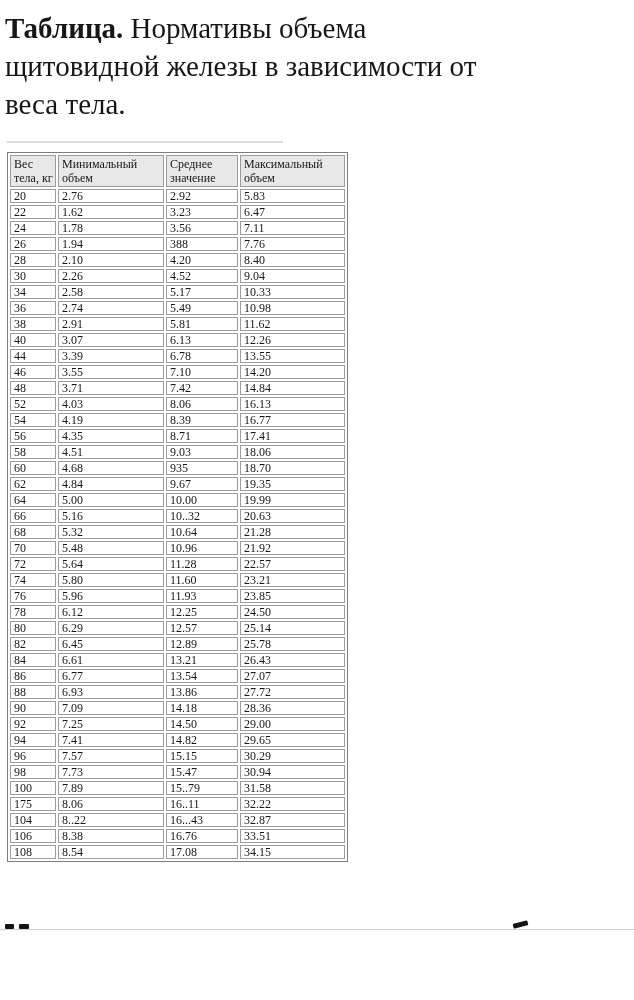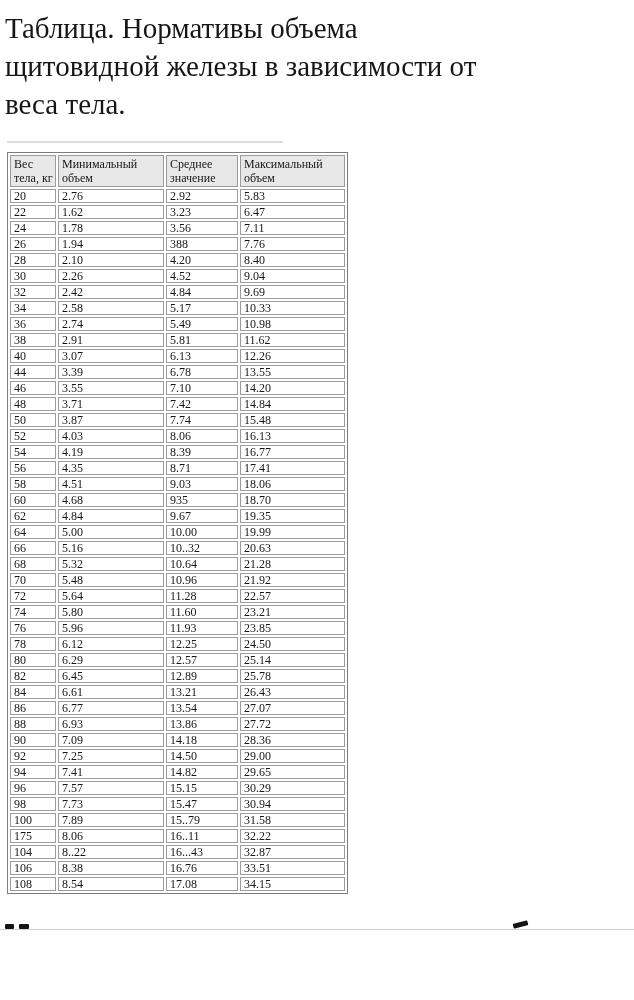--- a/index.html
+++ b/index.html
@@ -18,21 +18,21 @@
     position:relative;
     font-family:"Liberation Serif", serif;
     color:var(--text);
   }
   .title{
     margin:9px 6px 0 5px;
     font-size:29px;
     line-height:38px;
     color:var(--text);
   }
-  .title .b{font-weight:normal;}
+  .title .b{font-weight:bold;}
   .table-top-artifact{
     position:absolute;left:7px;top:141px;width:276px;height:2px;
     background:#dcdcdc;
   }
   table{
     margin:29px 18px 0 7px;
     border-collapse:separate;
     border-spacing:2px;
     border:1px solid var(--table-border);
     table-layout:fixed;
@@ -133,26 +133,20 @@
           <td>4.20</td>
           <td>8.40</td>
         </tr>
         <tr>
           <td>30</td>
           <td>2.26</td>
           <td>4.52</td>
           <td>9.04</td>
         </tr>
         <tr>
-          <td>32</td>
-          <td>2.42</td>
-          <td>4.84</td>
-          <td>9.69</td>
-        </tr>
-        <tr>
           <td>34</td>
           <td>2.58</td>
           <td>5.17</td>
           <td>10.33</td>
         </tr>
         <tr>
           <td>36</td>
           <td>2.74</td>
           <td>5.49</td>
           <td>10.98</td>
@@ -179,26 +173,20 @@
           <td>46</td>
           <td>3.55</td>
           <td>7.10</td>
           <td>14.20</td>
         </tr>
         <tr>
           <td>48</td>
           <td>3.71</td>
           <td>7.42</td>
           <td>14.84</td>
-        </tr>
-        <tr>
-          <td>50</td>
-          <td>3.87</td>
-          <td>7.74</td>
-          <td>15.48</td>
         </tr>
         <tr>
           <td>52</td>
           <td>4.03</td>
           <td>8.06</td>
           <td>16.13</td>
         </tr>
         <tr>
           <td>54</td>
           <td>4.19</td>

